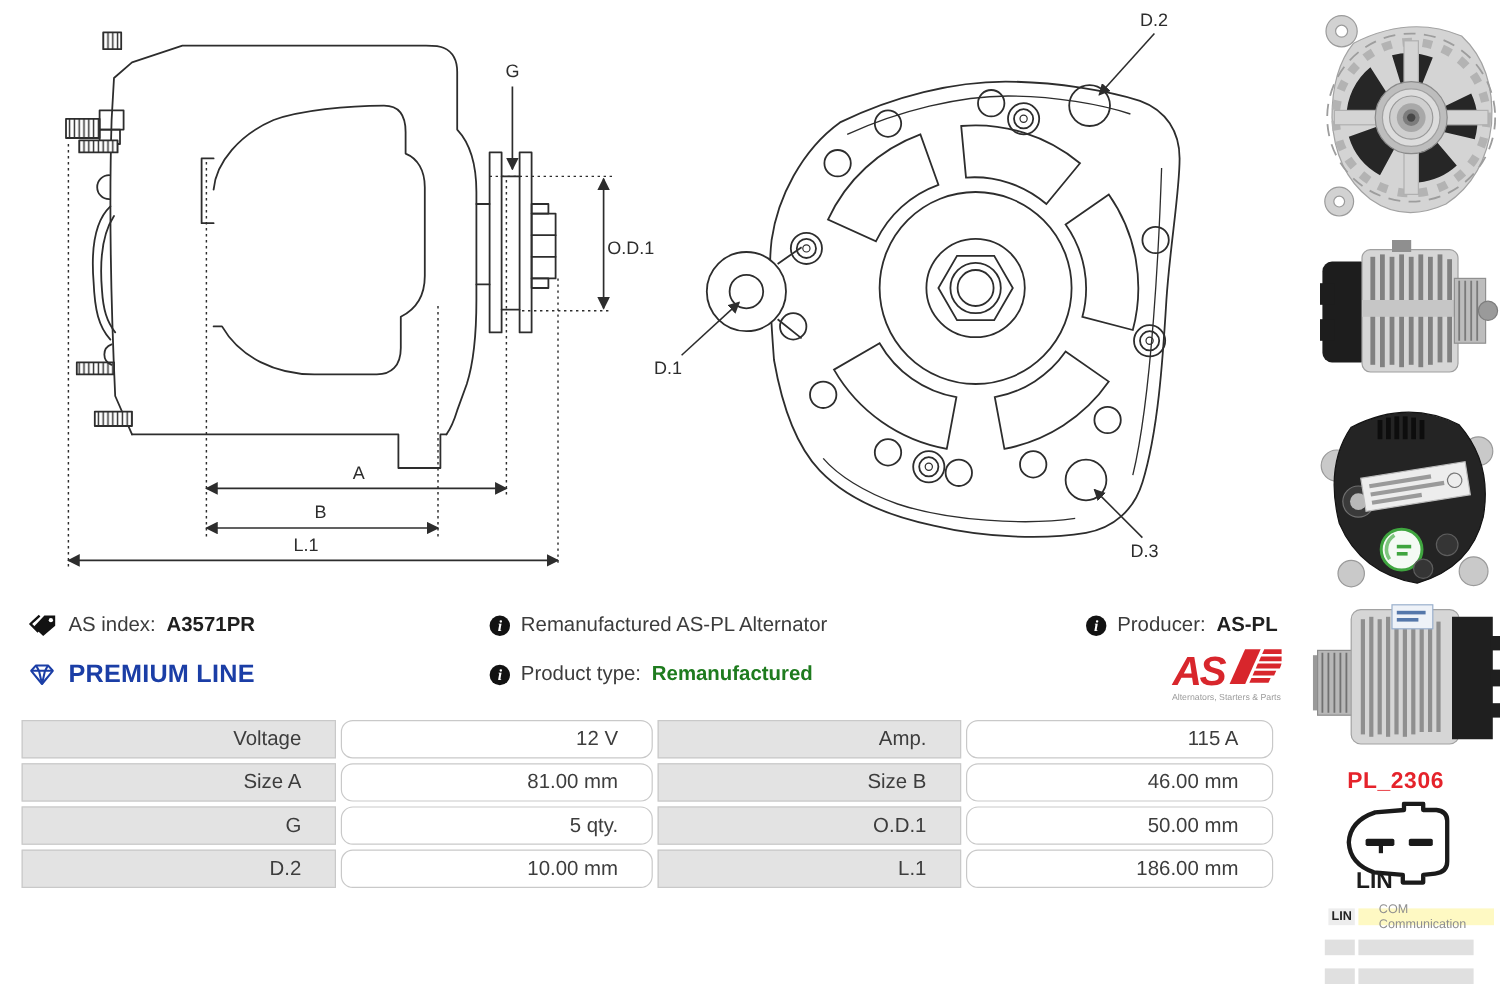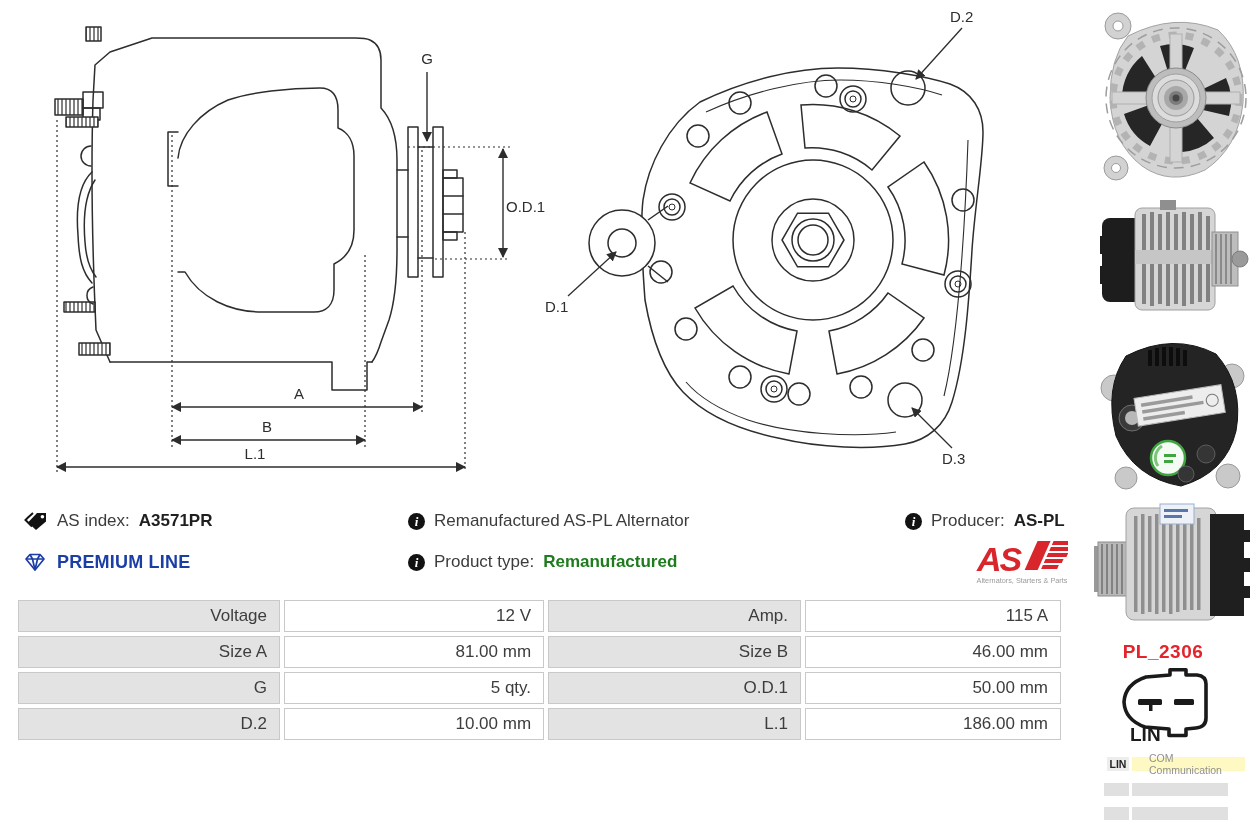--- a/index.html
+++ b/index.html
@@ -12,34 +12,34 @@
 
   
   .info-line{position:absolute;height:20px;display:flex;align-items:center;gap:9px;font-size:17px;color:#3c3c3c;white-space:nowrap;}
   .info-line .bold{font-weight:bold;color:#1f1f1f;text-align:right;}
   .info-icon{
     width:17px;height:17px;border-radius:50%;background:#121212;color:#ffffff;
     display:inline-flex;align-items:center;justify-content:center;
     font-family:"Liberation Serif", serif;font-weight:bold;font-style:italic;font-size:13px;line-height:1;
     flex:0 0 auto;
   }
-  .premium{font-weight:bold;font-size:18px;letter-spacing:.2px;}
+  .premium{font-weight:bold;font-size:21px;letter-spacing:.2px;}
   .green{font-weight:bold;}
 
   
   table.spec{
     position:absolute;left:14px;top:596px;width:1051px;
     border-collapse:separate;border-spacing:4px;table-layout:fixed;
   }
   table.spec td{
     height:30px;border:1px solid #c9c9c9;font-size:17px;color:#3d3d3d;
-    text-align:right;padding:0 12px 0 4px;overflow:hidden;white-space:nowrap;
+    text-align:right;padding:0 28px 0 4px;overflow:hidden;white-space:nowrap;
   }
   td.lbl{background:#e3e3e3;}
-  td.val{background:#ffffff;}
+  td.val{background:#ffffff;border-radius:10px;}
 
   
   .pl-code{position:absolute;left:1098px;top:641px;width:130px;text-align:center;
     font-size:19px;font-weight:bold;color:#e5232b;letter-spacing:.5px;}
   .lin-label{position:absolute;left:1130px;top:724px;font-size:19px;font-weight:bold;color:#1c1c1c;}
   .com-cell{position:absolute;font-size:10.5px;display:flex;align-items:center;}
   .com-proto{left:1107px;top:757px;width:22px;height:14px;background:#ededed;font-weight:bold;color:#222;justify-content:center;}
   .com-desc{left:1132px;top:757px;width:96px;height:14px;background:#fef9c3;color:#8f8f8f;padding-left:17px;}
   .ph-bar{position:absolute;background:#e0e0e0;}
 

